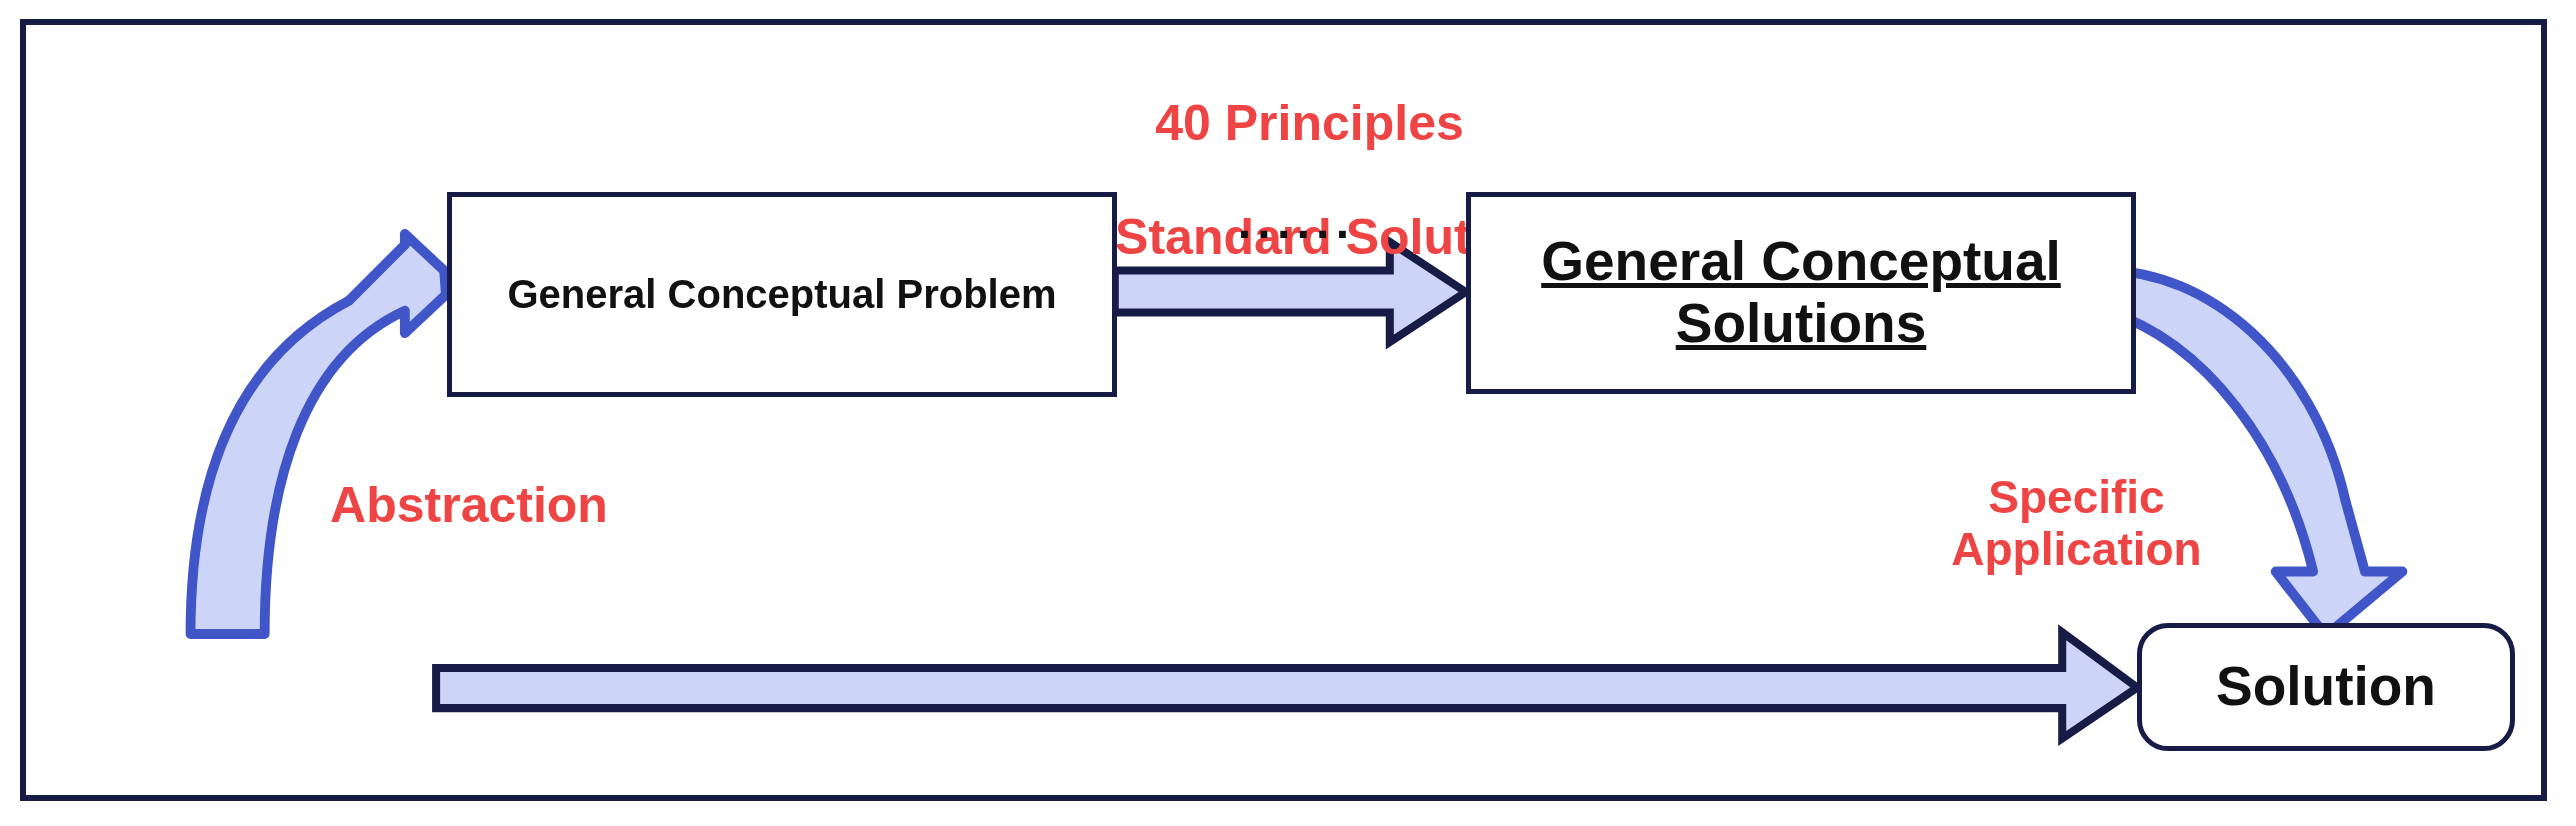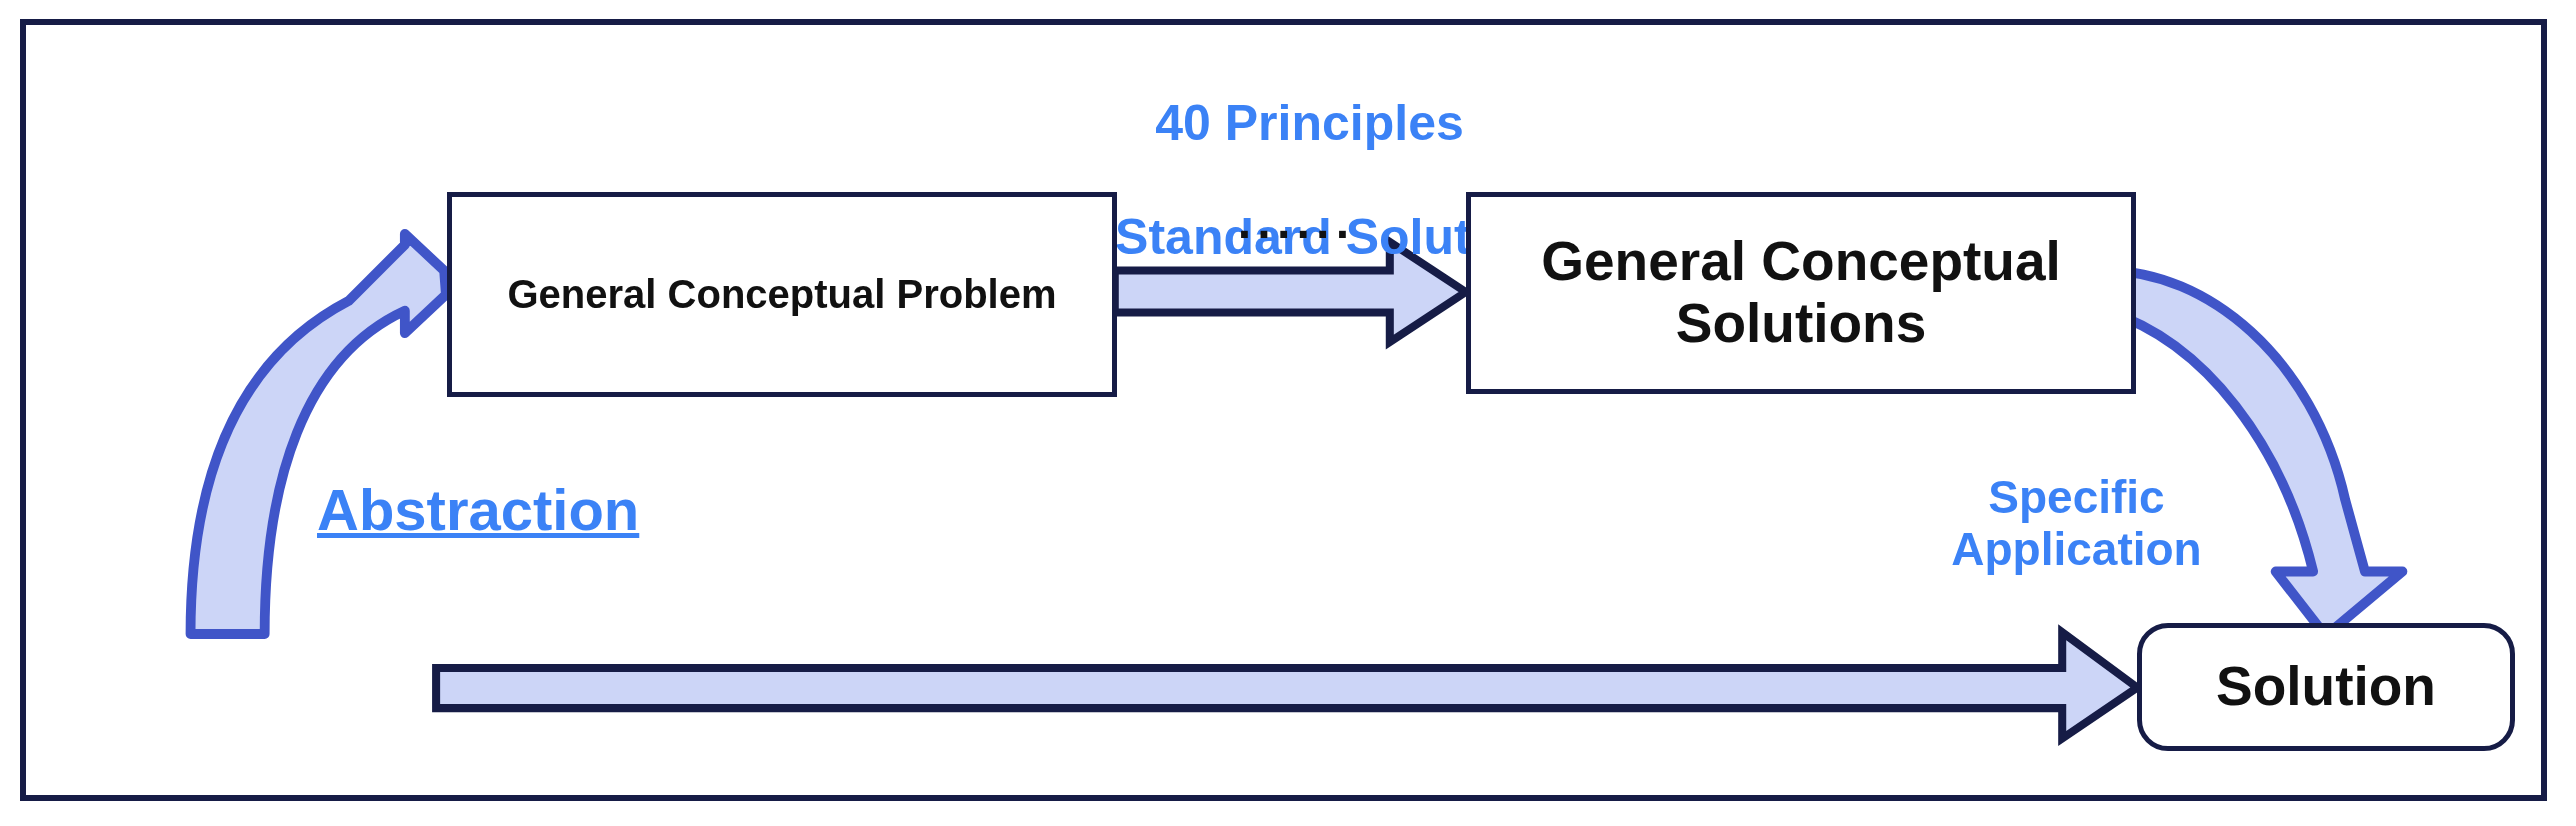--- a/index.html
+++ b/index.html
@@ -48,46 +48,46 @@
     font-weight: bold;
     line-height: 1.12;
   }
   #box-gc-problem {
     left: 447px; top: 192px; width: 670px; height: 205px;
     font-size: 40px;
   }
   #box-gc-solutions {
     left: 1466px; top: 192px; width: 670px; height: 202px;
     font-size: 55px;
+    text-decoration: underline;
   }
   #box-problem {
     left: 57px; top: 627px; width: 381px; height: 138px;
     font-size: 55px;
   }
   #box-solution {
     left: 2137px; top: 623px; width: 378px; height: 128px;
     font-size: 55px;
     border-radius: 31px;
   }
   .free-label {
     position: absolute;
-    color: #3b82f6;
+    color: #ef4444;
     font-weight: bold;
     text-align: center;
     line-height: 1.14;
     white-space: pre-line;
   }
   #label-principles {
     left: 997px; top: 38px; width: 625px;
     font-size: 50px;
   }
   #label-abstraction {
     left: 317px; top: 477px; width: 304px;
-    font-size: 58px;
-    text-decoration: underline;
+    font-size: 50px;
   }
   #label-trial {
     left: 1036px; top: 523px; width: 464px;
     font-size: 46px;
   }
   #label-specific {
     left: 1898px; top: 471px; width: 357px;
     font-size: 46px;
   }
   #dots-mid {

